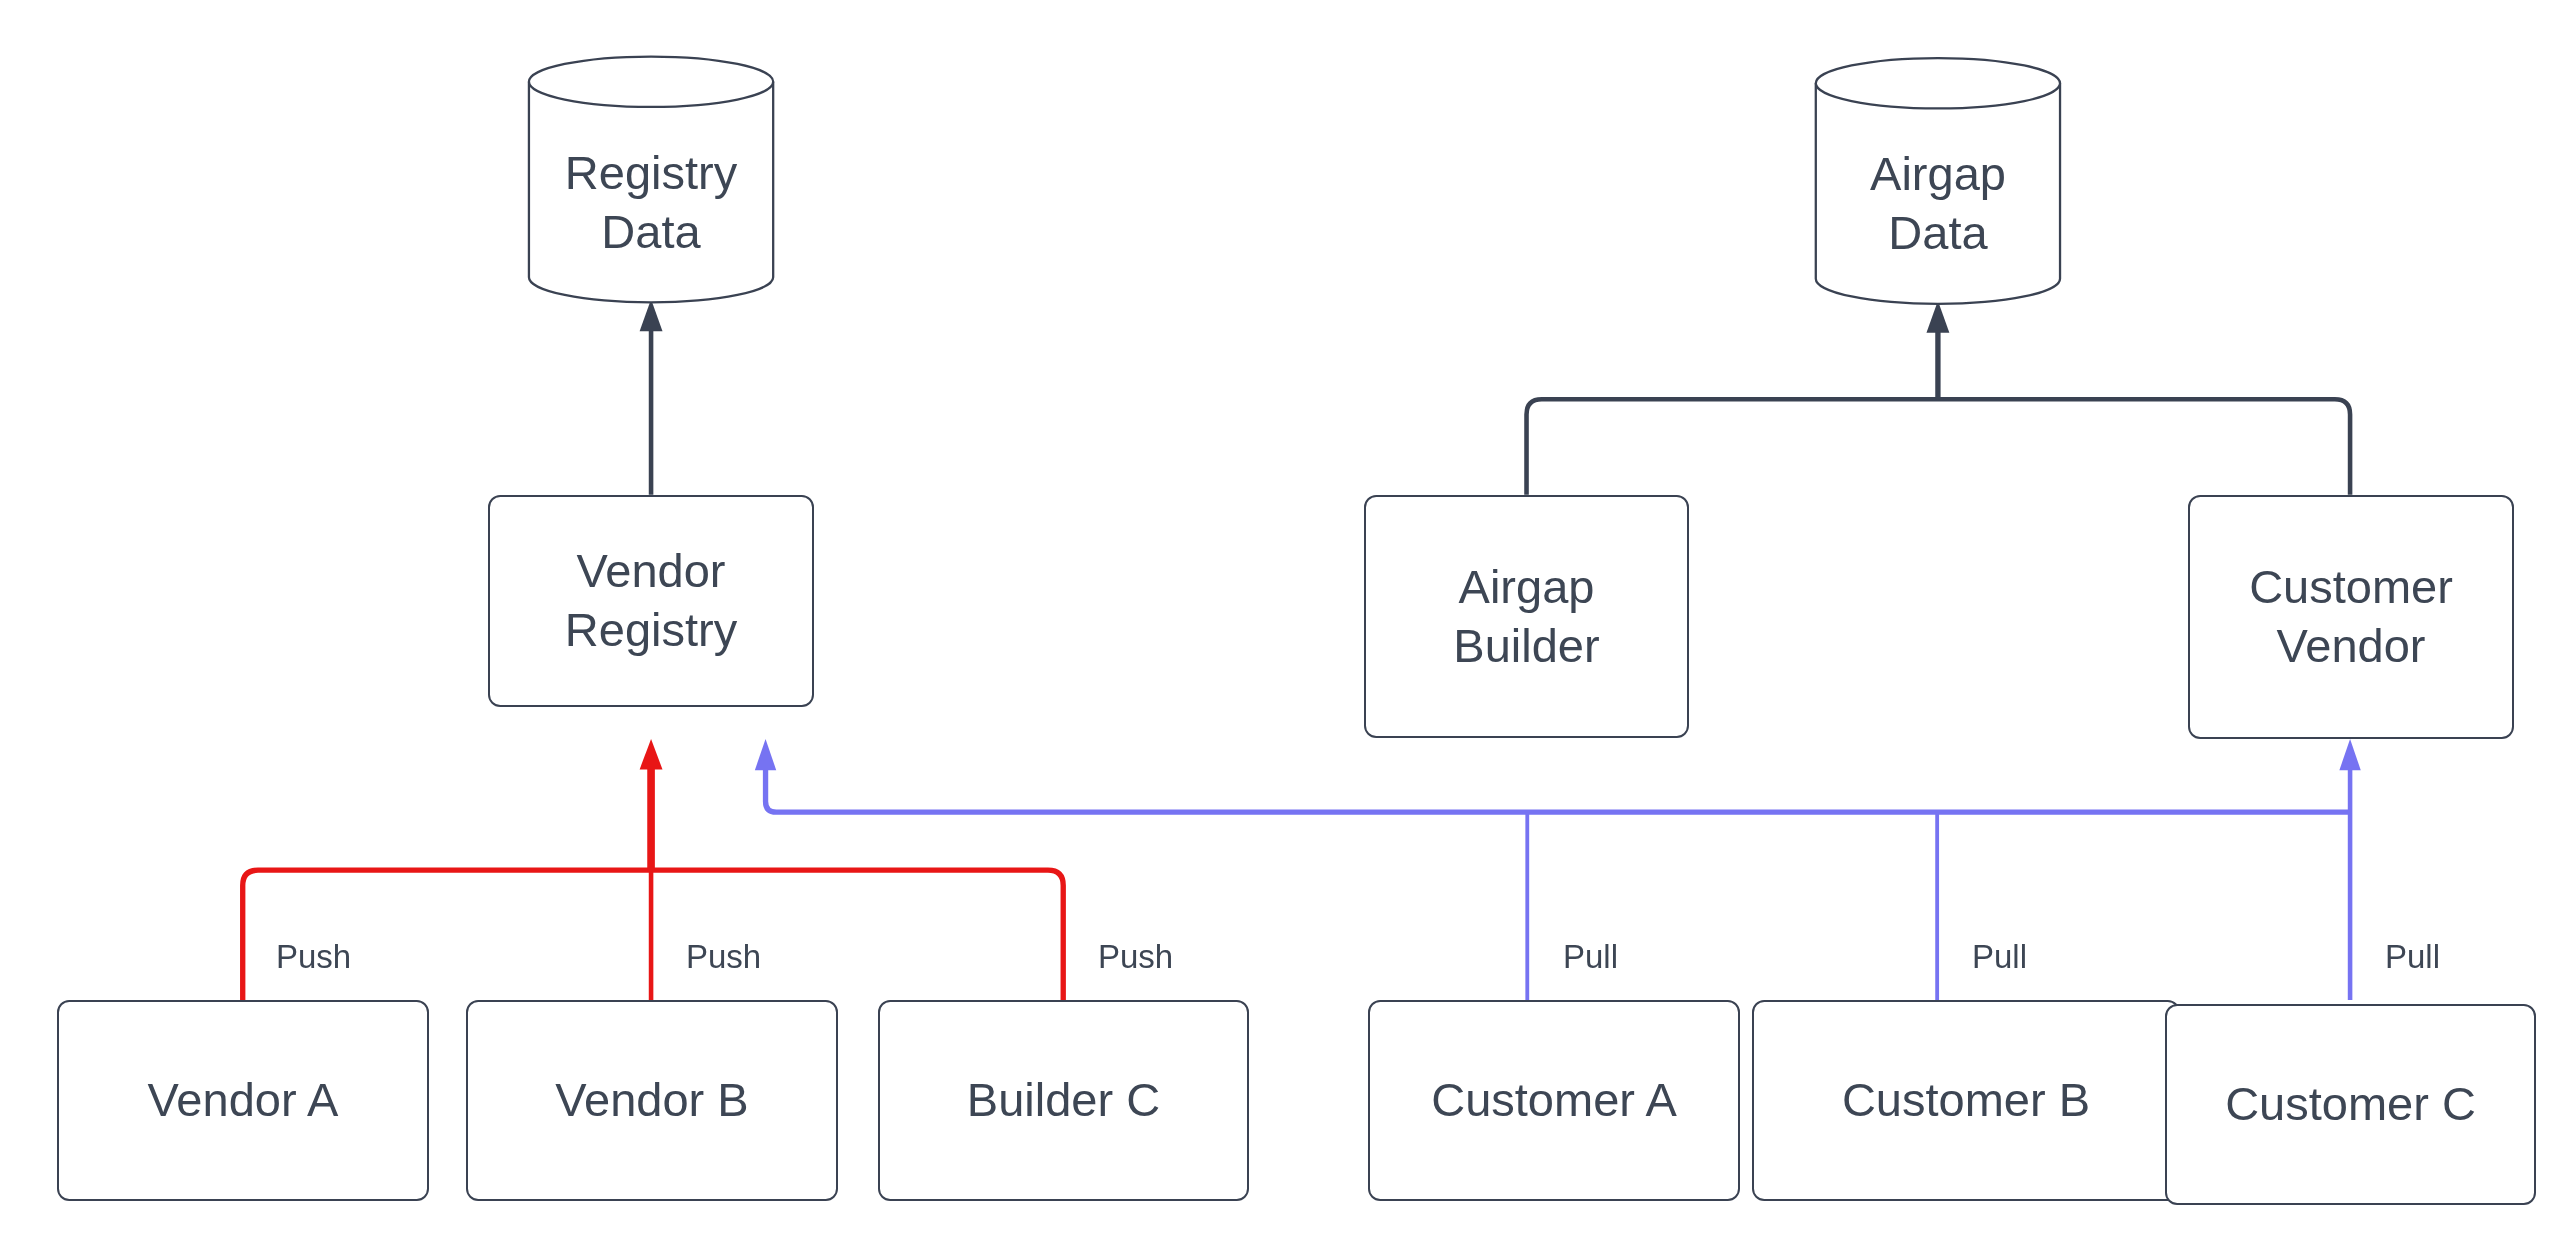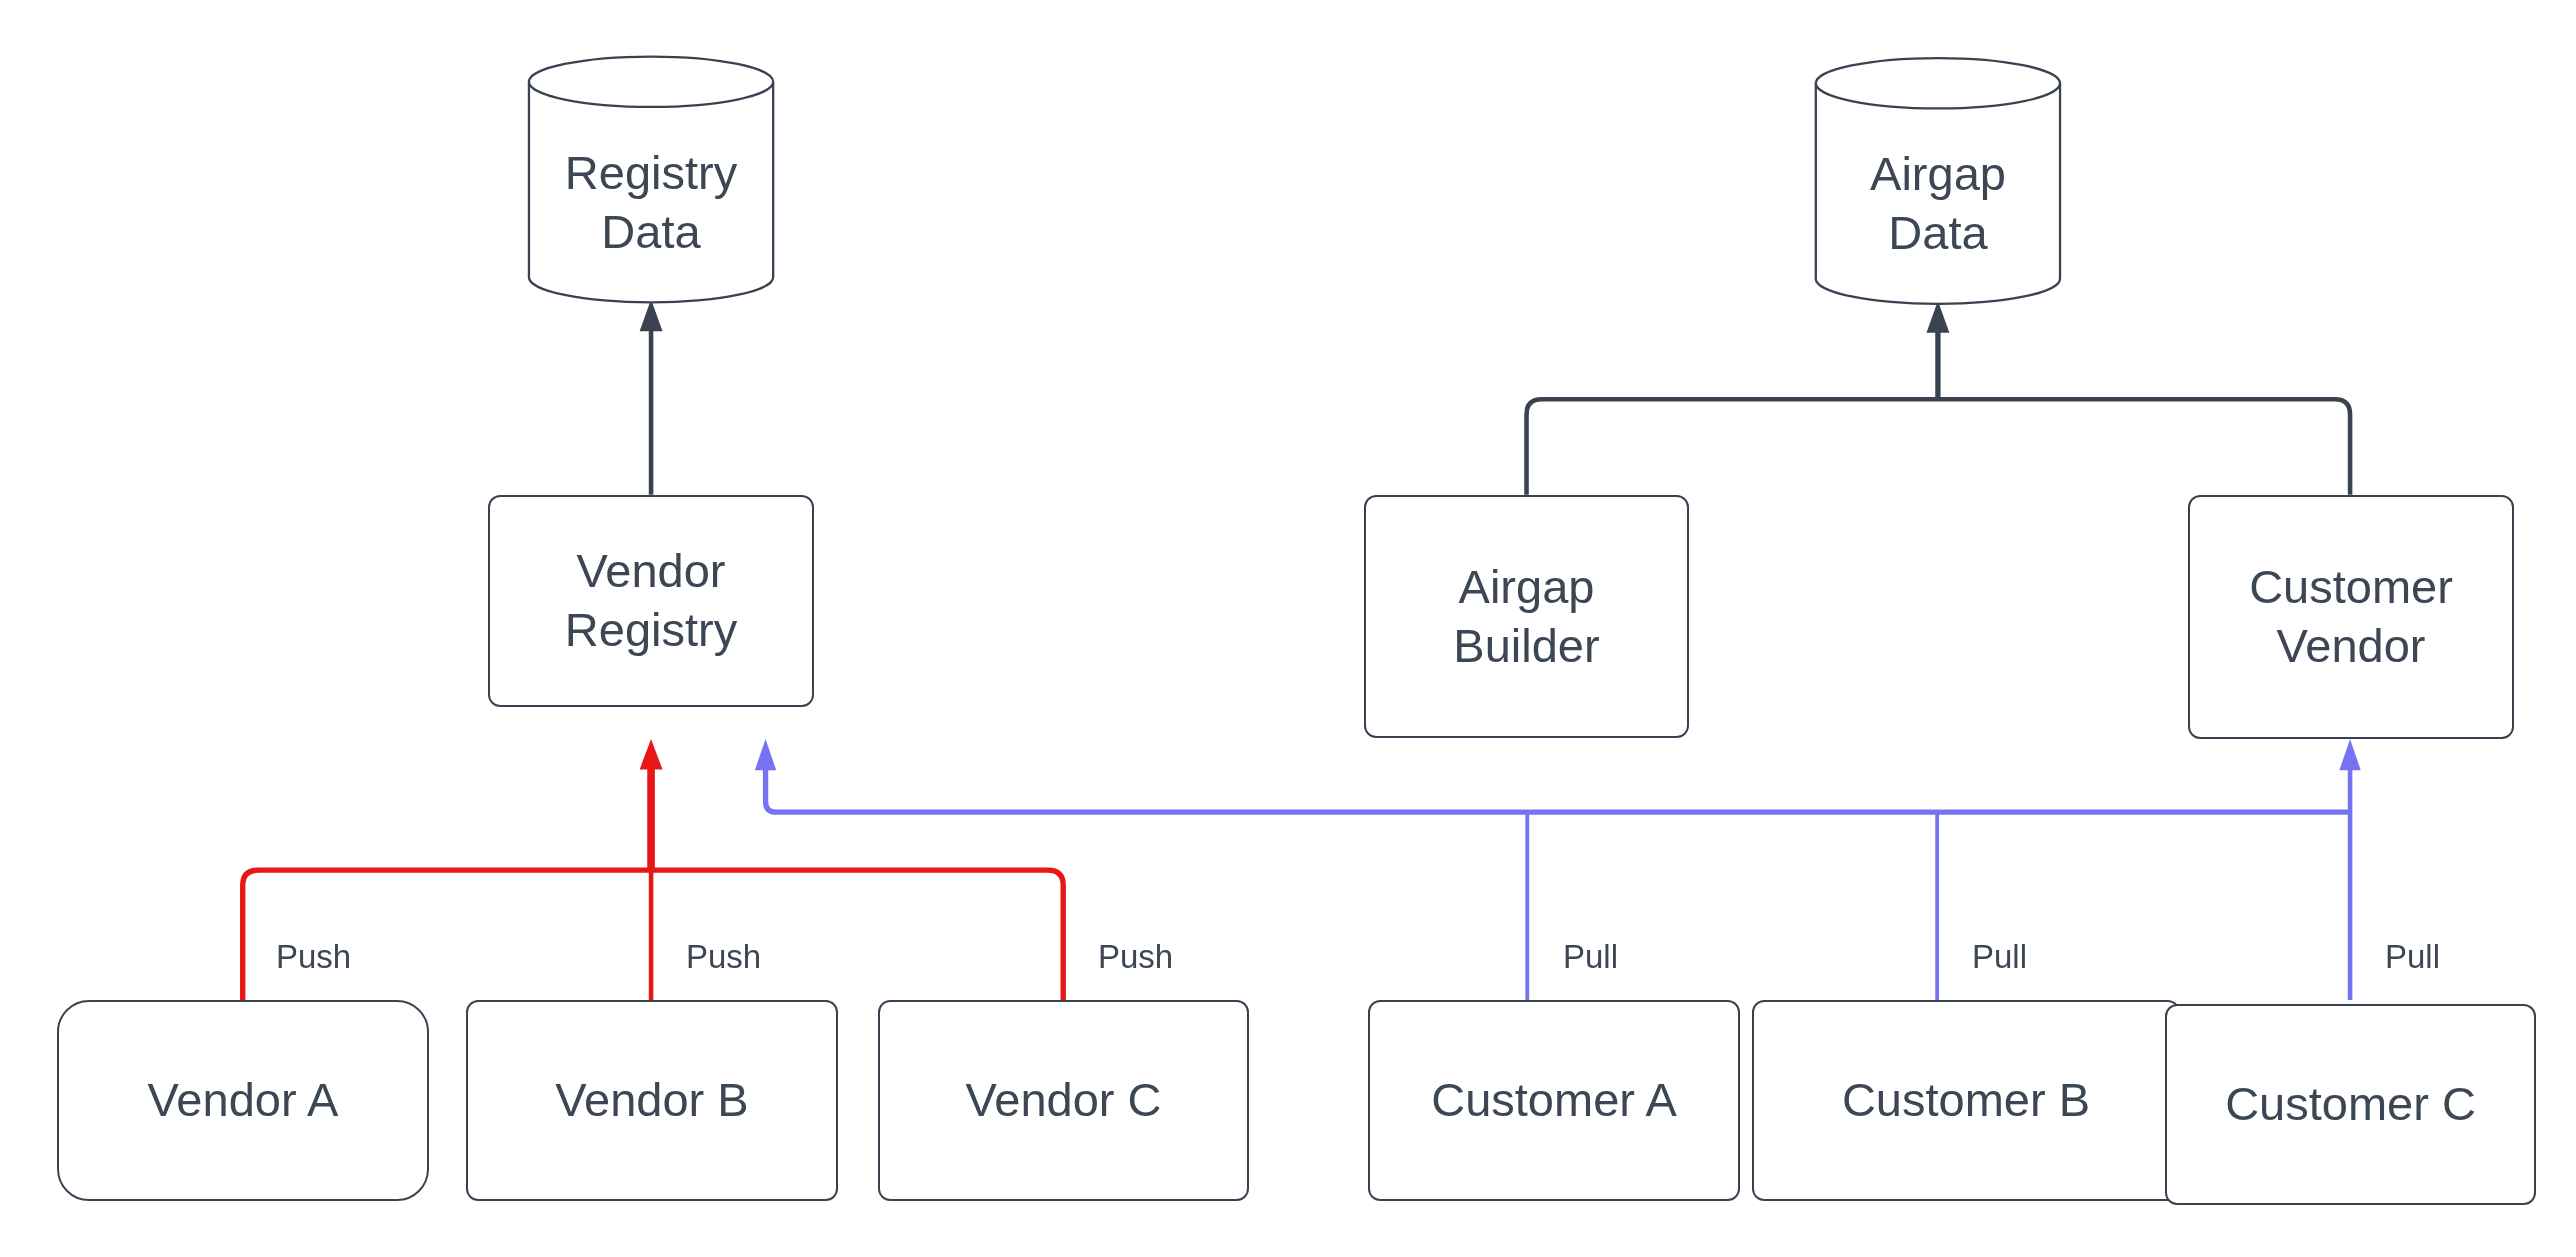--- a/index.html
+++ b/index.html
@@ -103,23 +103,23 @@
 <div class="cyl-label" style="left:1816px; top:108px; width:244px; height:191px;">Airgap
 Data</div>
 
 <div class="node" style="left:488px; top:495px; width:326px; height:212px;">Vendor
 Registry</div>
 <div class="node" style="left:1364px; top:495px; width:325px; height:243px;">Airgap
 Builder</div>
 <div class="node" style="left:2188px; top:495px; width:326px; height:244px;">Customer
 Vendor</div>
 
-<div class="node" style="left:57px; top:1000px; width:372px; height:201px;border-radius:32px;">Vendor A</div>
+<div class="node" style="left:57px; top:1000px; width:372px; height:201px;">Vendor A</div>
 <div class="node" style="left:466px; top:1000px; width:372px; height:201px;">Vendor B</div>
-<div class="node" style="left:878px; top:1000px; width:371px; height:201px;">Vendor C</div>
+<div class="node" style="left:878px; top:1000px; width:371px; height:201px;">Builder C</div>
 <div class="node" style="left:1342px; top:1000px; width:372px; height:201px;margin-left:26px;">Customer A</div>
 <div class="node" style="left:1752px; top:1000px; width:428px; height:201px;">Customer B</div>
 <div class="node" style="left:2165px; top:1004px; width:371px; height:201px;">Customer C</div>
 
 <div class="edge-label" style="left:256px; top:933px;">Push</div>
 <div class="edge-label" style="left:666px; top:933px;">Push</div>
 <div class="edge-label" style="left:1078px; top:933px;">Push</div>
 <div class="edge-label" style="left:1543px; top:933px;">Pull</div>
 <div class="edge-label" style="left:1952px; top:933px;">Pull</div>
 <div class="edge-label" style="left:2365px; top:933px;">Pull</div>

